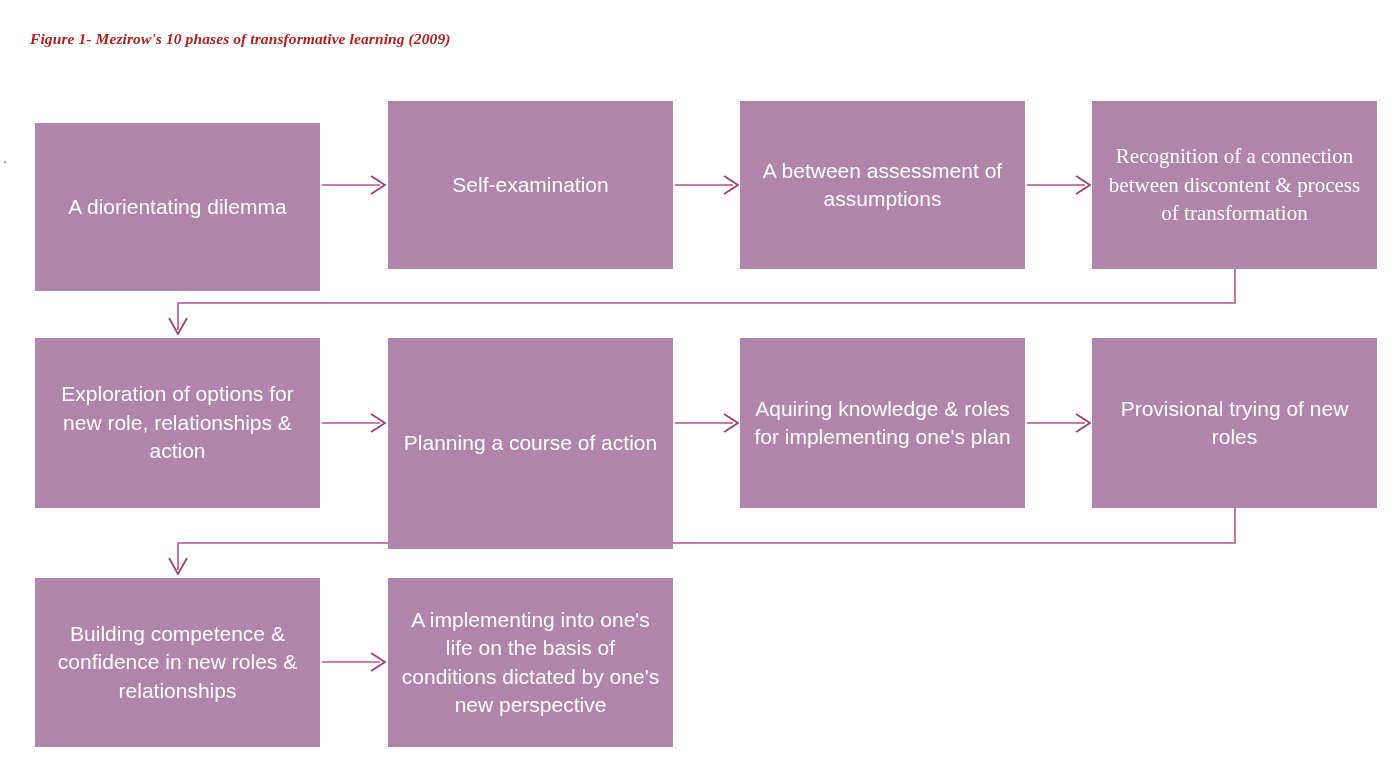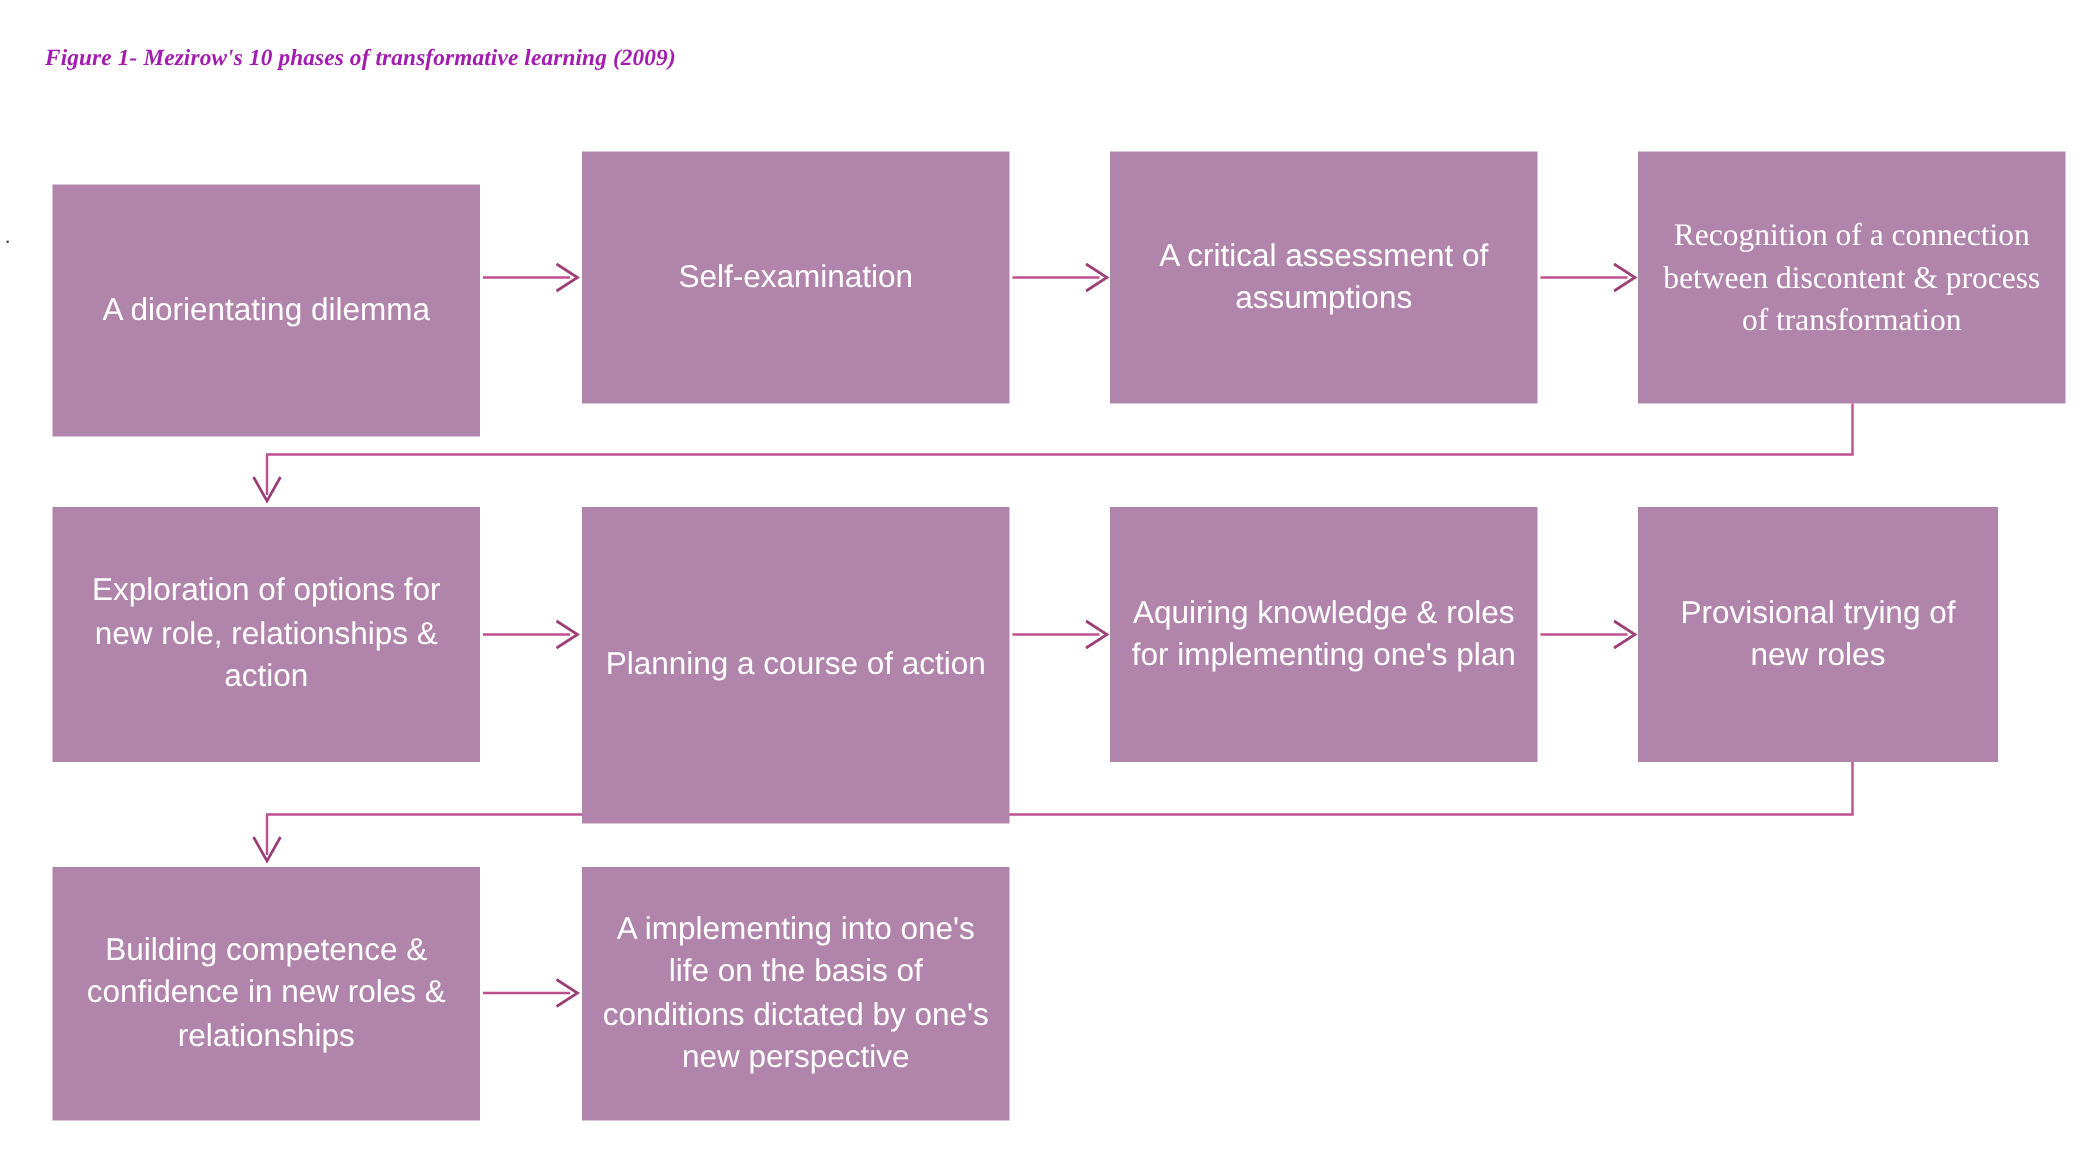--- a/index.html
+++ b/index.html
@@ -16,21 +16,21 @@
   }
 
   #figure-caption {
     position: absolute;
     left: 30px;
     top: 30px;
     font-family: "Liberation Serif", serif;
     font-style: italic;
     font-weight: 600;
     font-size: 15.5px;
-    color: #a21caf;
+    color: #b91c1c;
     letter-spacing: 0.1px;
     white-space: nowrap;
   }
 
   #stray-dot {
     position: absolute;
     left: 3px;
     top: 150px;
     font-size: 15px;
     color: #3d4a52;
@@ -126,36 +126,36 @@
   </g>
 </svg>
 
 <div class="phase-box" style="left:35px; top:101px; width:285px; height:168px;margin-top:22px;">
   <span class="phase-label">A diorientating dilemma</span>
 </div>
 <div class="phase-box" style="left:388px; top:101px; width:285px; height:168px;">
   <span class="phase-label">Self-examination</span>
 </div>
 <div class="phase-box" style="left:740px; top:101px; width:285px; height:168px;">
-  <span class="phase-label">A critical assessment of assumptions</span>
+  <span class="phase-label">A between assessment of assumptions</span>
 </div>
 <div class="phase-box" style="left:1092px; top:101px; width:285px; height:168px;font-family:Liberation Serif, serif;">
   <span class="phase-label">Recognition of a connection between discontent &amp; process of transformation</span>
 </div>
 
 <div class="phase-box" style="left:35px; top:338px; width:285px; height:170px;">
   <span class="phase-label">Exploration of options for new role, relationships &amp; action</span>
 </div>
 <div class="phase-box" style="left:388px; top:338px; width:285px; height:211px;">
   <span class="phase-label">Planning a course of action</span>
 </div>
 <div class="phase-box" style="left:740px; top:338px; width:285px; height:170px;">
   <span class="phase-label">Aquiring knowledge &amp; roles for implementing one's plan</span>
 </div>
-<div class="phase-box" style="left:1092px; top:338px; width:240px; height:170px;">
+<div class="phase-box" style="left:1092px; top:338px; width:285px; height:170px;">
   <span class="phase-label">Provisional trying of new roles</span>
 </div>
 
 <div class="phase-box" style="left:35px; top:578px; width:285px; height:169px;text-align:center;">
   <span class="phase-label">Building competence &amp; confidence in new roles &amp; relationships</span>
 </div>
 <div class="phase-box" style="left:388px; top:578px; width:285px; height:169px;">
   <span class="phase-label">A implementing into one's life on the basis of conditions dictated by one's new perspective</span>
 </div>
 

